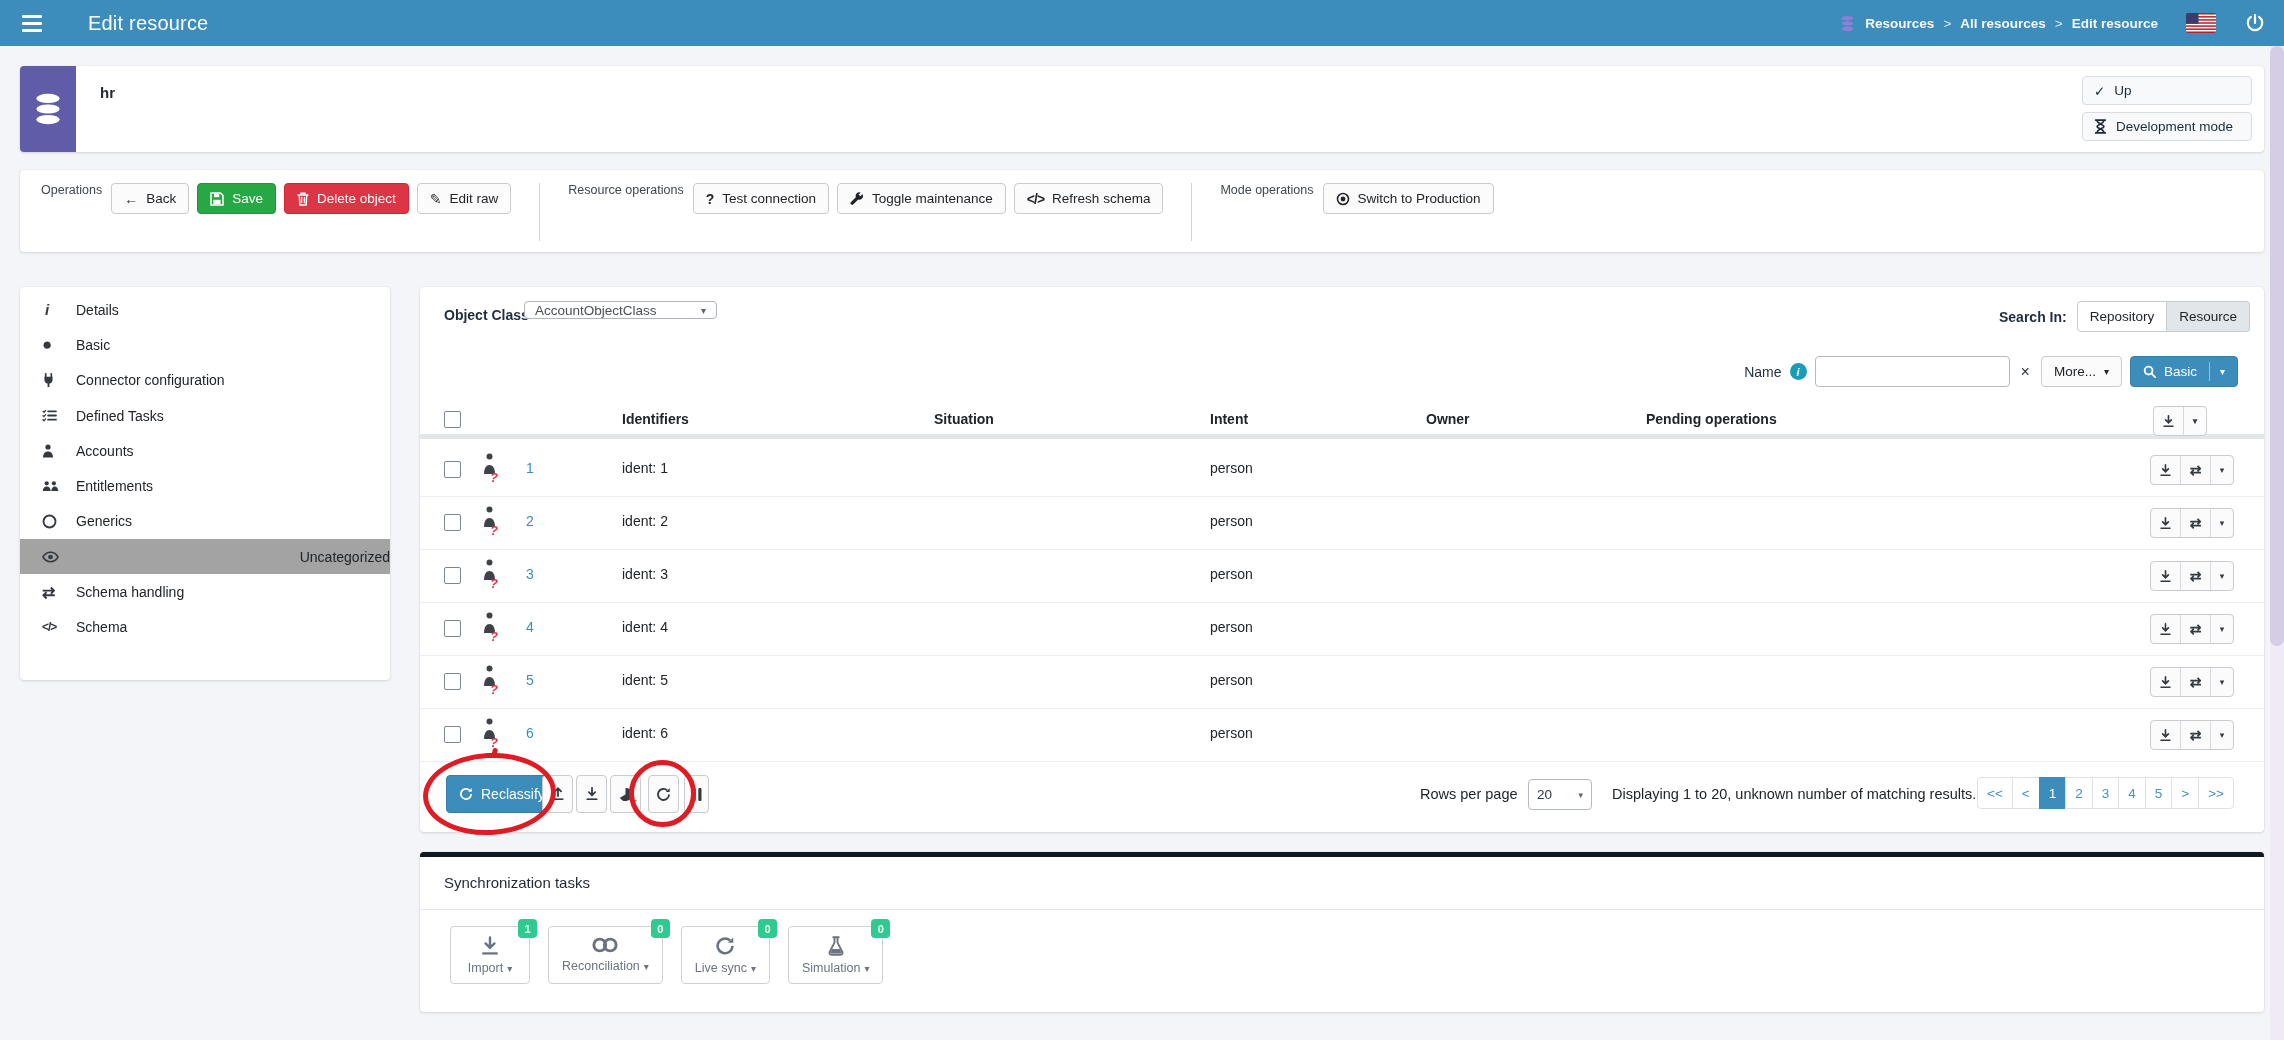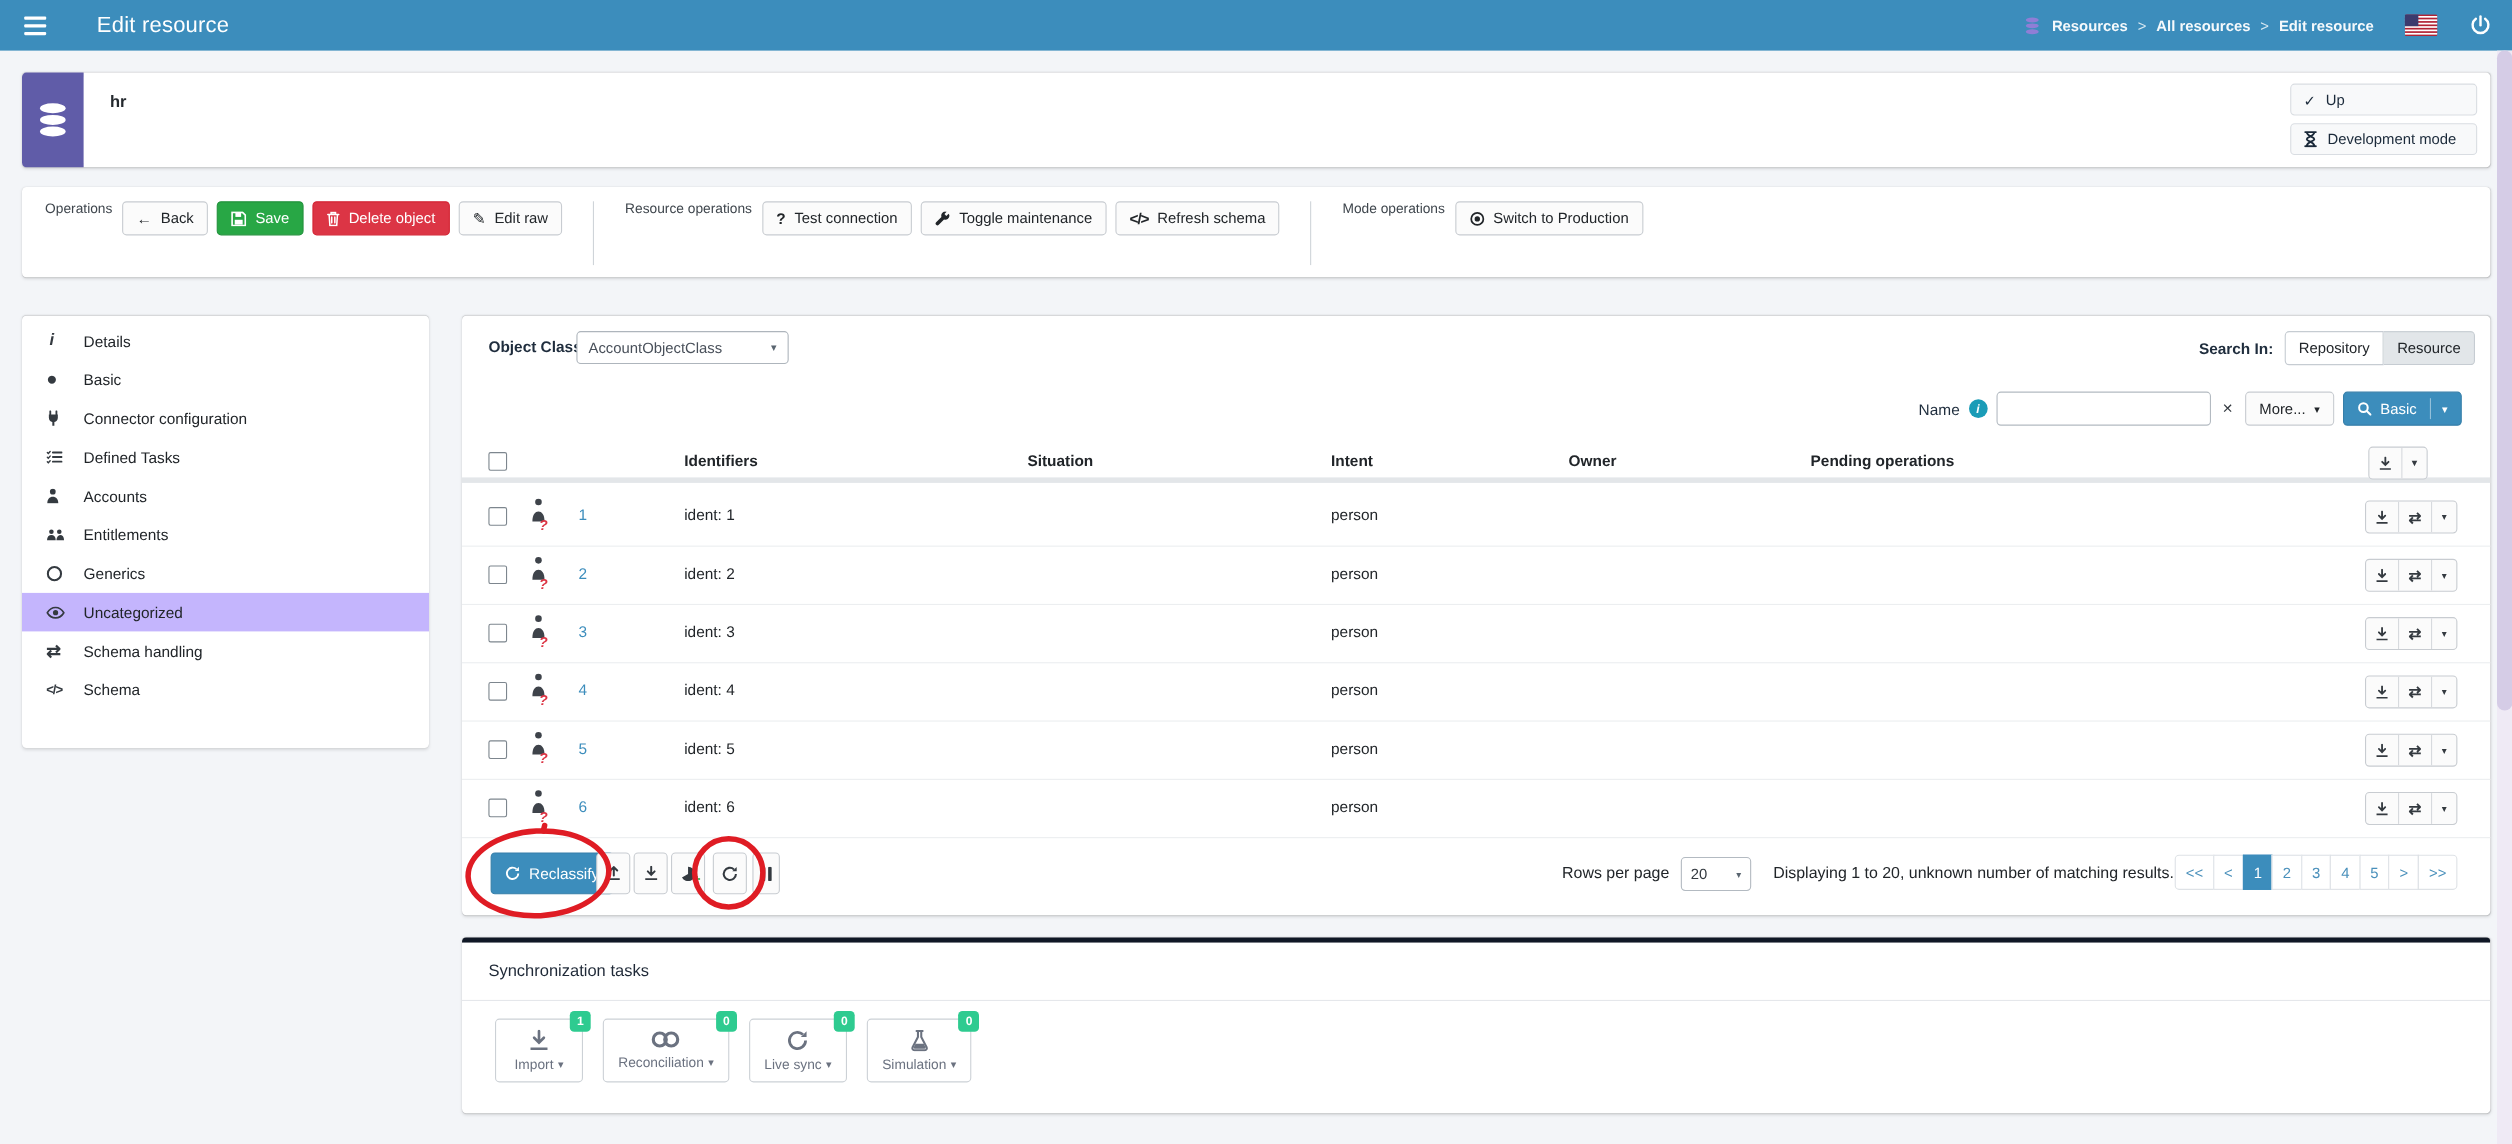--- a/index.html
+++ b/index.html
@@ -35,29 +35,29 @@
   .vdiv { width:1px; background:#cfd4d9; height:58px; margin:0 28px 0 28px; align-self:flex-start; }
   .btn { display:inline-flex; align-items:center; gap:8px; height:31px; padding:0 12px; border-radius:4px; font-size:13.5px; border:1px solid #c8ccd1; background:#fbfbfb; color:#212529; cursor:pointer; white-space:nowrap; }
   .btn .glyph { font-size:14px; line-height:1; }
   .btn-green { background:#28a745; border-color:#23923d; color:#fff; }
   .btn-red { background:#dc3545; border-color:#d32535; color:#fff; }
   .btn-blue { background:#3c8dbc; border-color:#367fa9; color:#fff; }
 
   
   .side-card { position:absolute; left:20px; top:287px; width:370px; height:393px; padding-top:5px; }
   .sitem { height:35.3px; display:flex; align-items:center; padding-left:22px; gap:0; font-size:14px; color:#212529; cursor:pointer; }
-  .sitem.sel { background:#c4b5fd; }
+  .sitem.sel { background:#a3a3a3;justify-content:space-between; }
   .sic { width:24px; min-width:24px; display:flex; align-items:center; justify-content:flex-start; color:#343a40; margin-right:10px; font-size:14px; }
   .sic.bold-i { font-weight:700; font-size:15px; font-style:italic; padding-left:3px; }
   .sic.code-t, .code-t { font-weight:700; font-size:12px; letter-spacing:-1px; }
 
   
   .main-panel { position:absolute; left:420px; top:287px; width:1844px; height:545px; }
   .oc-label { position:absolute; left:24px; top:20px; font-size:14px; font-weight:700; color:#1f2d3d; }
-  .oc-select { position:absolute; left:104px; top:14px; width:193px; height:30px; border:1px solid #aeb5bc; border-radius:4px; background:#fff; display:flex; align-items:center; padding:0 10px; font-size:13.5px; color:#49505a; cursor:pointer; }
+  .oc-select { position:absolute; left:104px; top:14px; width:193px; height:18px; border:1px solid #aeb5bc; border-radius:4px; background:#fff; display:flex; align-items:center; padding:0 10px; font-size:13.5px; color:#49505a; cursor:pointer; }
   .oc-select .caret { margin-left:auto; color:#5a6570; }
   .searchin { position:absolute; right:14px; top:14px; display:flex; align-items:center; }
   .searchin-label { font-size:14px; font-weight:700; color:#1f2d3d; margin-right:10px; }
   .tgl { height:31px; display:flex; align-items:center; padding:0 12px; border:1px solid #c6ccd2; background:#fff; font-size:13.5px; color:#212529; cursor:pointer; }
   .tgl.first { border-radius:4px 0 0 4px; }
   .tgl.last { border-radius:0 4px 4px 0; border-left:none; }
   .tgl.active { background:#e2e6e9; }
 
   .name-row { position:absolute; right:26px; top:69px; display:flex; align-items:center; gap:8px; }
   .name-label { font-size:14px; color:#1f2d3d; }

